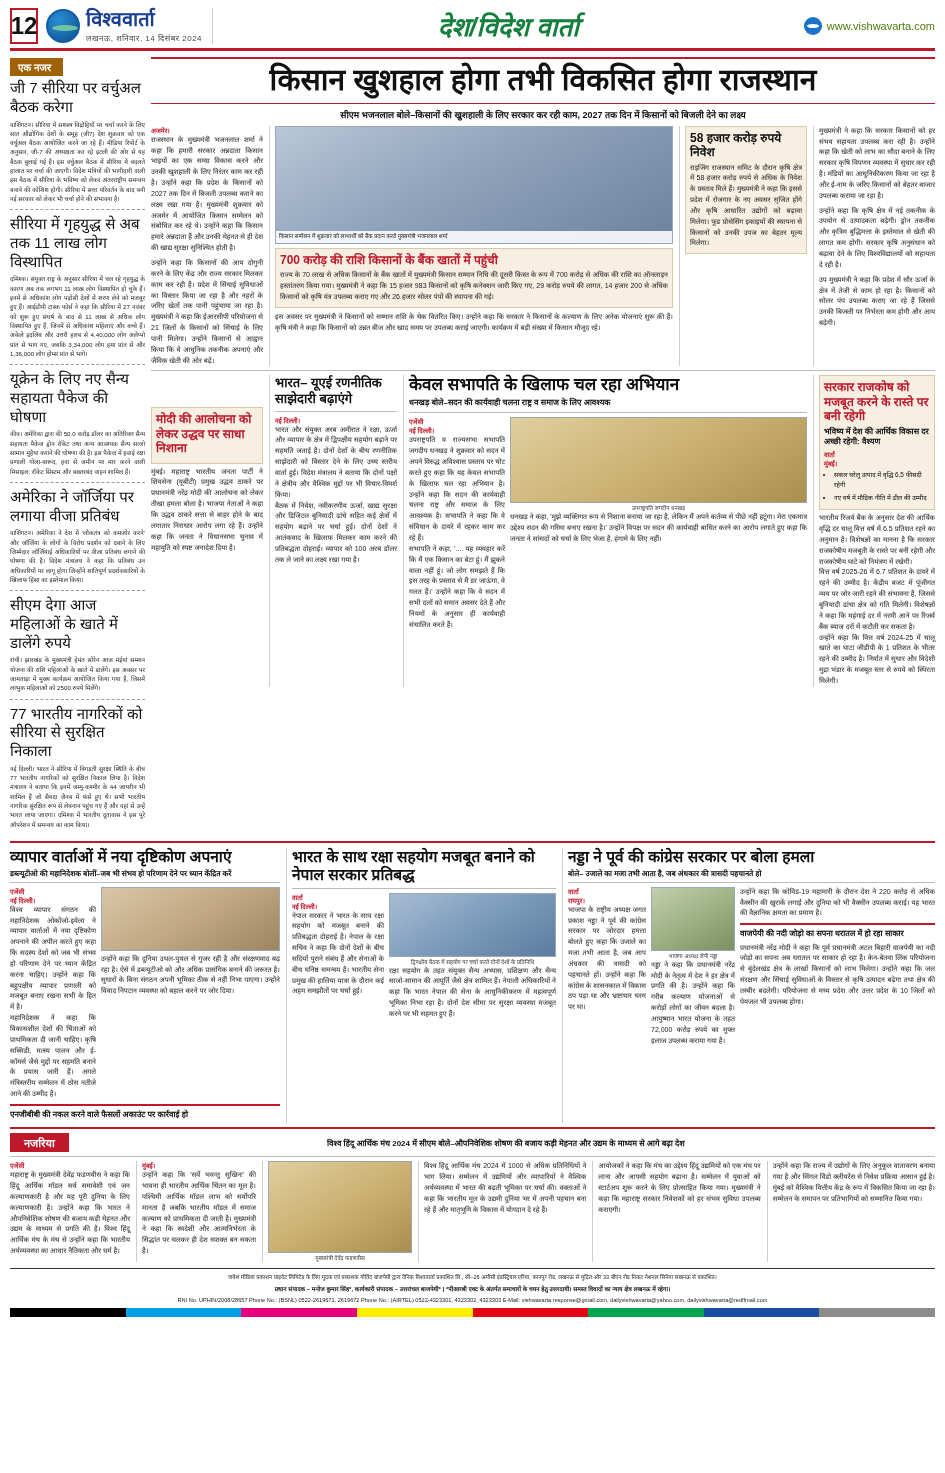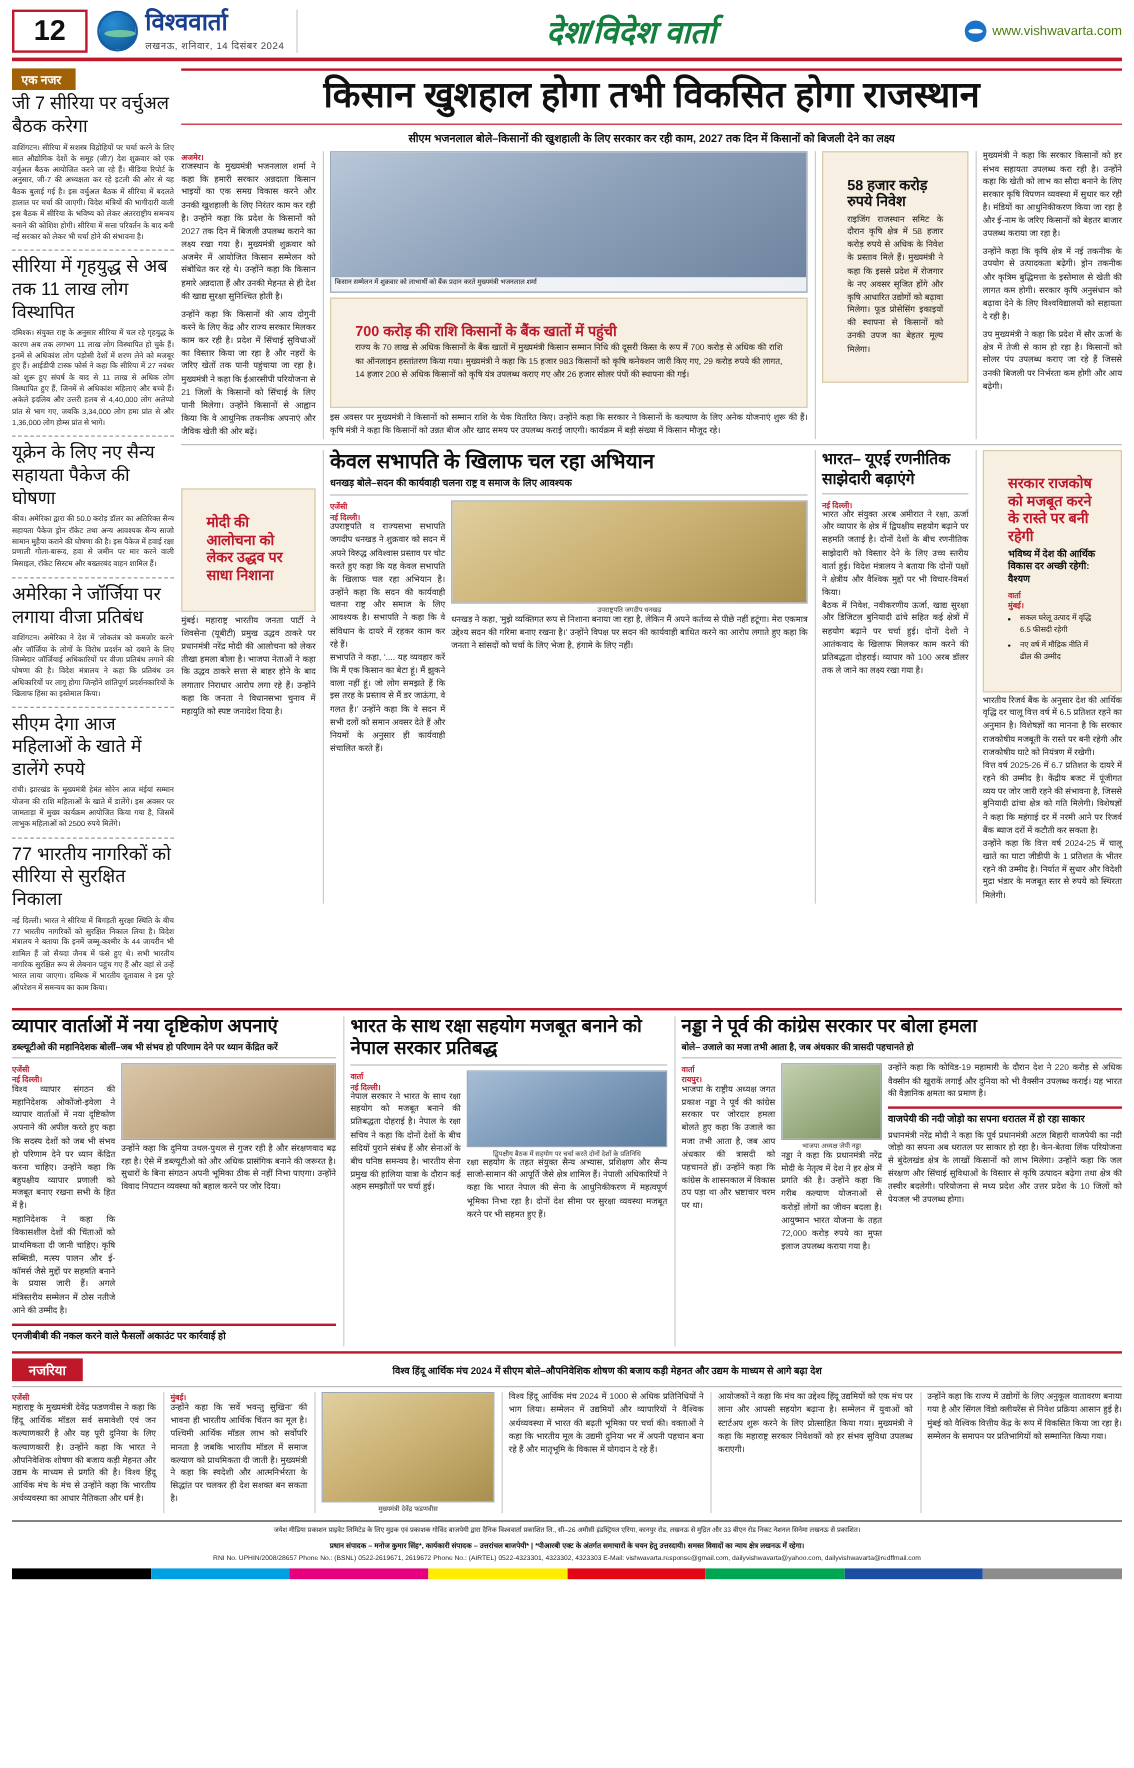--- a/index.html
+++ b/index.html
@@ -9,21 +9,21 @@
     background:#ffffff;
     font-family:"Liberation Sans", sans-serif;
     color:#111;
     overflow:hidden;
   }
   .page { position:relative; width:945px; height:1473px; padding:8px 10px; }
 
   
   .masthead { display:flex; align-items:stretch; border-bottom:3px solid #c0182b; padding-bottom:4px; }
   .pagenum {
-    width:63px; border:2px solid #c0182b; display:flex; align-items:center; justify-content:center;
+    width:28px; border:2px solid #c0182b; display:flex; align-items:center; justify-content:center;
     font-size:24px; font-weight:bold; color:#111; margin-right:8px;
   }
   .logoblock { display:flex; align-items:center; gap:6px; padding-right:10px; border-right:1px solid #ccc; }
   .globe {
     width:34px;height:34px;border-radius:50%;
     background:radial-gradient(circle at 35% 30%, #2a8fd6 0%, #1463a3 70%, #0d4a7c 100%);
     border:2px solid #145ea8; position:relative;
   }
   .globe:after{content:"";position:absolute;left:4px;top:14px;width:26px;height:6px;background:#7fd0a0;border-radius:50%;opacity:.85;}
   .brand-hi { font-size:20px; font-weight:bold; color:#1a3f8f; line-height:1; font-family:"Liberation Sans", sans-serif; }
@@ -72,21 +72,21 @@
   }
   .photo .cap {
     position:absolute;left:0;bottom:0;right:0;background:rgba(255,255,255,.88);
     font-size:5.6px;padding:2px 3px;line-height:1.3;color:#111;
   }
   .photo.warm { background:linear-gradient(150deg,#d9c6a8,#c2a884 50%,#9d8560); }
   .photo.cool { background:linear-gradient(150deg,#a8bdd4,#7d9bbb 50%,#5d7d9e); }
   .photo.gold { background:linear-gradient(150deg,#e0cf9f,#cbb173 50%,#a98f4f); }
   .photo.sage { background:linear-gradient(150deg,#c3cfae,#9fb186 50%,#7b8f63); }
 
-  .box-tan { background:#f6efe2; border:1px solid #d9c9a6; padding:20px; }
+  .box-tan { background:#f6efe2; border:1px solid #d9c9a6; padding:4px; }
   .box-head { font-size:12px;font-weight:bold;color:#c0182b;line-height:1.2;margin-bottom:3px; }
   .box-head.dark{color:#111;}
 
   .sub-head { font-size:17px;font-weight:bold;line-height:1.15;color:#111; }
   .sub-head2 { font-size:13px;font-weight:bold;line-height:1.2;color:#111; }
   .kicker { font-size:8px;font-weight:bold;color:#111;line-height:1.3;margin:3px 0; }
 
   .bullets { font-size:6.4px;line-height:1.5; }
   .bullets li { margin-bottom:3px; }
   ul.bul { margin:2px 0 0 10px; padding:0; }
@@ -213,20 +213,28 @@
       </div>
 
       <div class="rule-thin"></div>
       <div class="cols3">
 
         <div style="flex:0 0 112px;margin-top:32px;">
           <div class="box-tan">
             <div class="box-head">मोदी की आलोचना को लेकर उद्धव पर साधा निशाना</div>
           </div>
           <div class="hl" style="margin-top:3px;">मुंबई। महाराष्ट्र भारतीय जनता पार्टी ने शिवसेना (यूबीटी) प्रमुख उद्धव ठाकरे पर प्रधानमंत्री नरेंद्र मोदी की आलोचना को लेकर तीखा हमला बोला है। भाजपा नेताओं ने कहा कि उद्धव ठाकरे सत्ता से बाहर होने के बाद लगातार निराधार आरोप लगा रहे हैं। उन्होंने कहा कि जनता ने विधानसभा चुनाव में महायुति को स्पष्ट जनादेश दिया है।</div>
+        </div>
+
+        <div class="colsep" style="flex:0 0 128px;">
+          <div class="sub-head2">भारत– यूएई रणनीतिक साझेदारी बढ़ाएंगे</div>
+          <div class="rule-thin"></div>
+          <div class="byl">नई दिल्ली।</div>
+          <div class="hl">भारत और संयुक्त अरब अमीरात ने रक्षा, ऊर्जा और व्यापार के क्षेत्र में द्विपक्षीय सहयोग बढ़ाने पर सहमति जताई है। दोनों देशों के बीच रणनीतिक साझेदारी को विस्तार देने के लिए उच्च स्तरीय वार्ता हुई। विदेश मंत्रालय ने बताया कि दोनों पक्षों ने क्षेत्रीय और वैश्विक मुद्दों पर भी विचार-विमर्श किया।</div>
+          <div class="hl">बैठक में निवेश, नवीकरणीय ऊर्जा, खाद्य सुरक्षा और डिजिटल बुनियादी ढांचे सहित कई क्षेत्रों में सहयोग बढ़ाने पर चर्चा हुई। दोनों देशों ने आतंकवाद के खिलाफ मिलकर काम करने की प्रतिबद्धता दोहराई। व्यापार को 100 अरब डॉलर तक ले जाने का लक्ष्य रखा गया है।</div>
         </div>
 
         <div class="colsep" style="flex:1;">
           <div class="sub-head">केवल सभापति के खिलाफ चल रहा अभियान</div>
           <div class="kicker">धनखड़ बोले–सदन की कार्यवाही चलना राष्ट्र व समाज के लिए आवश्यक</div>
           <div class="rule-thin"></div>
           <div style="display:flex;gap:5px;">
             <div style="flex:0 0 96px;">
               <div class="byl">एजेंसी</div>
               <div class="byl">नई दिल्ली।</div>
@@ -234,28 +242,20 @@
               <div class="hl">सभापति ने कहा, '.... यह व्यवहार करें कि मैं एक किसान का बेटा हूं। मैं झुकने वाला नहीं हूं। जो लोग समझते हैं कि इस तरह के प्रस्ताव से मैं डर जाऊंगा, वे गलत हैं।' उन्होंने कहा कि वे सदन में सभी दलों को समान अवसर देते हैं और नियमों के अनुसार ही कार्यवाही संचालित करते हैं।</div>
             </div>
             <div style="flex:1;">
               <div class="photo gold" style="height:86px;"></div>
               <div class="imgtag">उपराष्ट्रपति जगदीप धनखड़</div>
               <div class="hl">धनखड़ ने कहा, 'मुझे व्यक्तिगत रूप से निशाना बनाया जा रहा है, लेकिन मैं अपने कर्तव्य से पीछे नहीं हटूंगा। मेरा एकमात्र उद्देश्य सदन की गरिमा बनाए रखना है।' उन्होंने विपक्ष पर सदन की कार्यवाही बाधित करने का आरोप लगाते हुए कहा कि जनता ने सांसदों को चर्चा के लिए भेजा है, हंगामे के लिए नहीं।</div>
             </div>
           </div>
         </div>
 
-        <div class="colsep" style="flex:0 0 128px;">
-          <div class="sub-head2">भारत– यूएई रणनीतिक साझेदारी बढ़ाएंगे</div>
-          <div class="rule-thin"></div>
-          <div class="byl">नई दिल्ली।</div>
-          <div class="hl">भारत और संयुक्त अरब अमीरात ने रक्षा, ऊर्जा और व्यापार के क्षेत्र में द्विपक्षीय सहयोग बढ़ाने पर सहमति जताई है। दोनों देशों के बीच रणनीतिक साझेदारी को विस्तार देने के लिए उच्च स्तरीय वार्ता हुई। विदेश मंत्रालय ने बताया कि दोनों पक्षों ने क्षेत्रीय और वैश्विक मुद्दों पर भी विचार-विमर्श किया।</div>
-          <div class="hl">बैठक में निवेश, नवीकरणीय ऊर्जा, खाद्य सुरक्षा और डिजिटल बुनियादी ढांचे सहित कई क्षेत्रों में सहयोग बढ़ाने पर चर्चा हुई। दोनों देशों ने आतंकवाद के खिलाफ मिलकर काम करने की प्रतिबद्धता दोहराई। व्यापार को 100 अरब डॉलर तक ले जाने का लक्ष्य रखा गया है।</div>
-        </div>
-
         <div class="colsep" style="flex:0 0 122px;">
           <div class="box-tan">
             <div class="box-head">सरकार राजकोष को मजबूत करने के रास्ते पर बनी रहेगी</div>
             <div class="kicker">भविष्य में देश की आर्थिक विकास दर अच्छी रहेगी: वैश्यण</div>
             <div class="byl">वार्ता</div>
             <div class="byl">मुंबई।</div>
             <ul class="bul bullets">
               <li>सकल घरेलू उत्पाद में वृद्धि 6.5 फीसदी रहेगी</li>
               <li>नए वर्ष में मौद्रिक नीति में ढील की उम्मीद</li>
             </ul>

